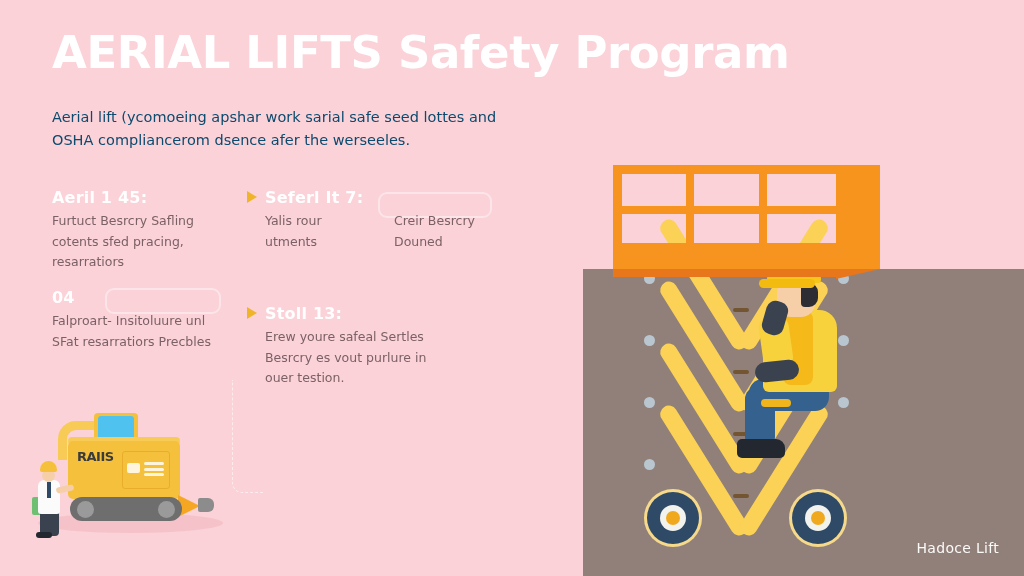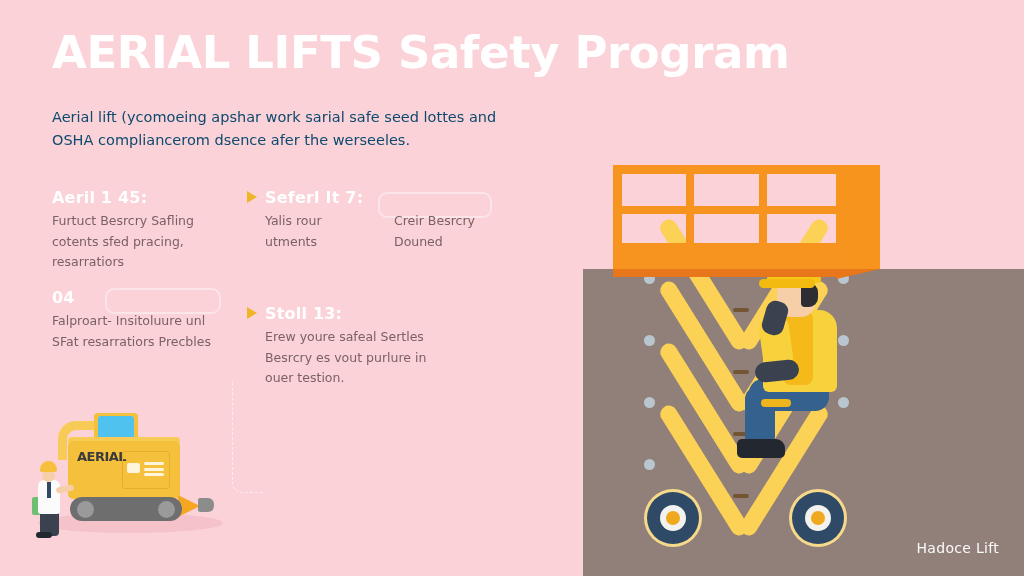--- a/index.html
+++ b/index.html
@@ -590,21 +590,21 @@
 
 
   <div class="machine">
     <div class="m-shadow"></div>
     <div class="m-neck"></div>
     <div class="m-screen-stand"></div>
     <div class="m-screen-frame"></div>
     <div class="m-screen"></div>
     <div class="m-body-top"></div>
     <div class="m-body"></div>
-    <div class="m-label">AERIAL</div>
+    <div class="m-label">RAIIS</div>
     <div class="m-panel"></div>
     <div class="m-panel-i1"></div>
     <div class="m-panel-i2"></div>
     <div class="m-drill"></div>
     <div class="m-drill-tip"></div>
     <div class="m-track"></div>
     <div class="m-wheel a"></div>
     <div class="m-wheel b"></div>
 
     <div class="person">

